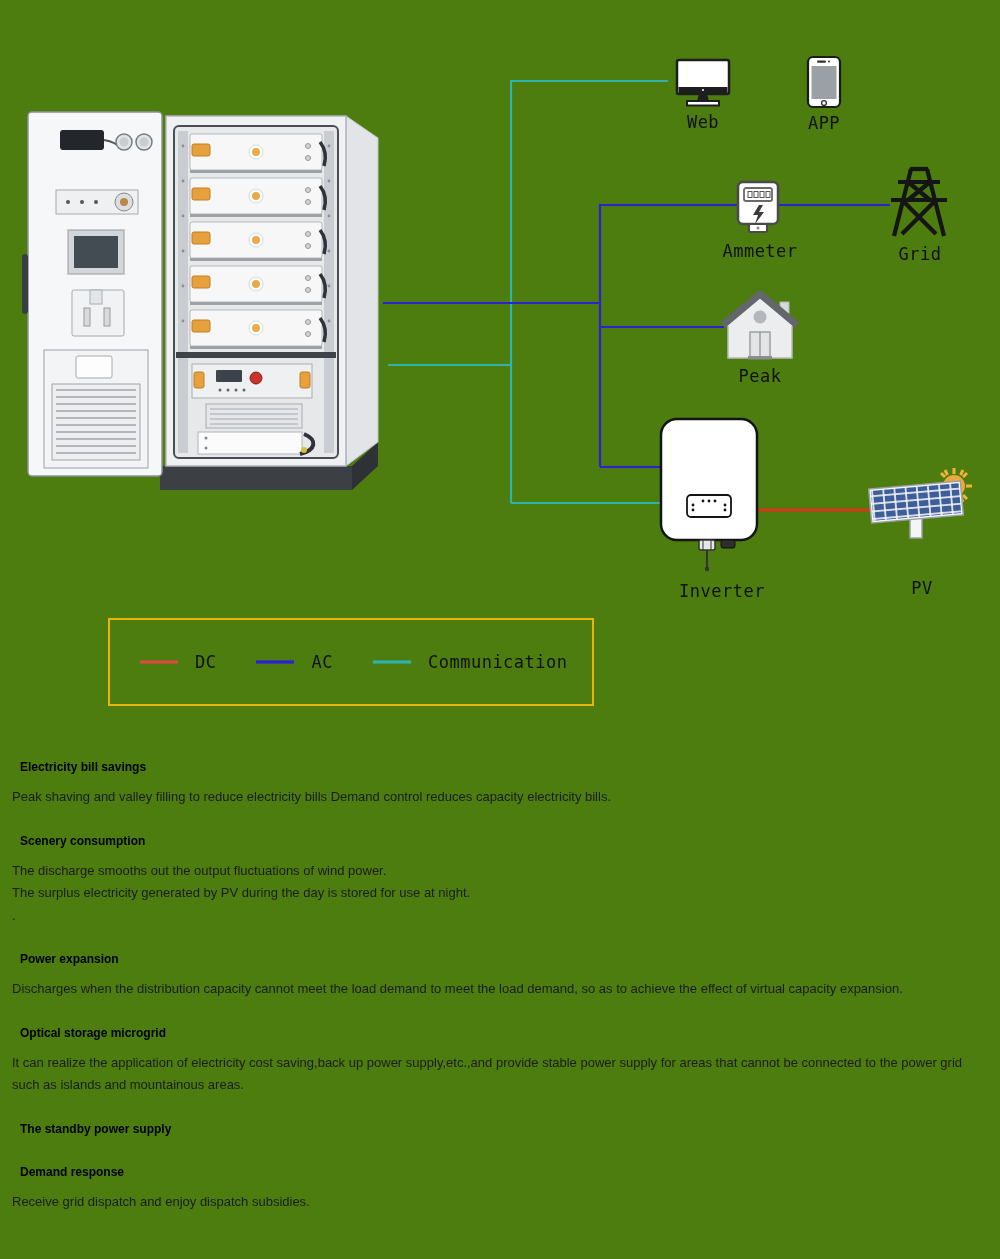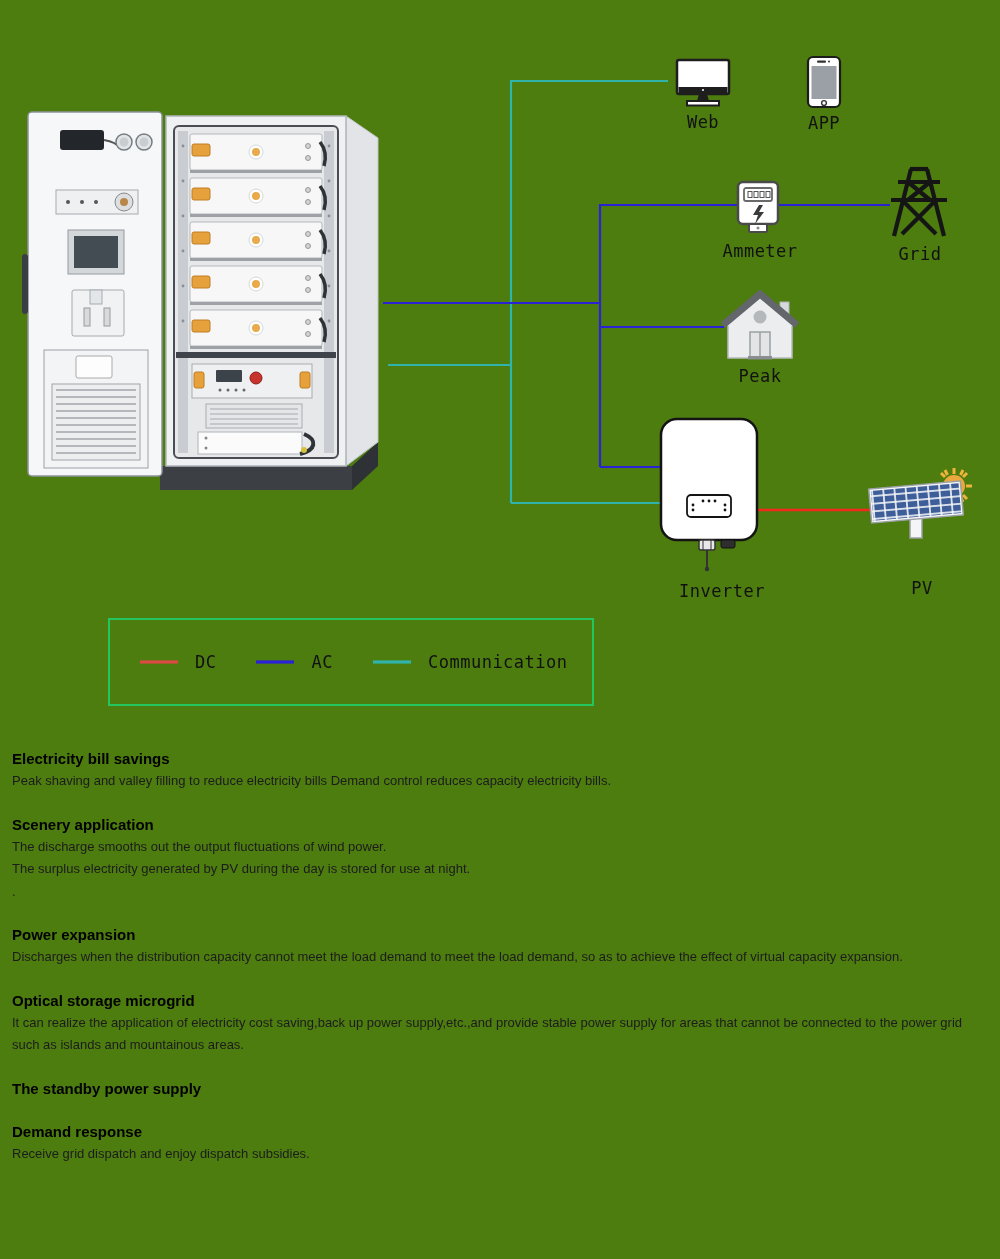--- a/index.html
+++ b/index.html
@@ -4,27 +4,27 @@
 <style>
   html,body{margin:0;padding:0;background:#fff;}
   .page{position:relative;width:1000px;height:1259px;background:#4d7c0f;overflow:hidden;
         font-family:"Liberation Sans",sans-serif;color:#1c1c1c;}
   .diagram{position:absolute;left:0;top:0;width:1000px;height:740px;}
   .abs{position:absolute;}
   svg{display:block;}
   .node-label{position:absolute;font-family:"DejaVu Sans Mono",monospace;font-size:17px;
       letter-spacing:.5px;color:#111;text-align:center;white-space:nowrap;}
   .legend-box{position:absolute;left:108px;top:618px;width:486px;height:88px;
-      border:2px solid #22c55e;display:flex;align-items:center;padding-left:30px;box-sizing:border-box;}
+      border:2px solid #eab308;display:flex;align-items:center;padding-left:30px;box-sizing:border-box;}
   .legend-item{display:flex;align-items:center;margin-right:40px;}
   .legend-swatch{margin-right:17px;}
   .legend-label{font-family:"DejaVu Sans Mono",monospace;font-size:17px;letter-spacing:.5px;color:#111;}
   .content{position:absolute;left:12px;top:748px;width:978px;}
   .section{margin-bottom:21px;}
-  .section h3{margin:0;font-size:15px;line-height:22px;font-weight:700;color:#000;}
+  .section h3{margin:8px;font-size:12px;line-height:22px;font-weight:700;color:#000;}
   .section .line{font-size:13px;line-height:22.5px;color:#1c1c1c;}
 </style>
 </head>
 <body>
 
 <div class="page">
   <div class="diagram">
 
     <svg class="abs" style="left:0;top:0" width="1000" height="740" viewBox="0 0 1000 740">
       <path d="M388 365 H511 M511 503 V81 H668 M511 503 H663" fill="none" stroke-width="2.2" stroke="#2fb3ab"></path>
@@ -292,21 +292,21 @@
       </div>
     </div>
   </div>
 
   <div class="content">
     <div class="section">
       <h3>Electricity bill savings</h3>
       <div class="line">Peak shaving and valley filling to reduce electricity bills Demand control reduces capacity electricity bills.</div>
     </div>
     <div class="section">
-      <h3>Scenery application</h3>
+      <h3>Scenery consumption</h3>
       <div class="line">The discharge smooths out the output fluctuations of wind power.</div>
       <div class="line">The surplus electricity generated by PV during the day is stored for use at night.</div>
       <div class="line">.</div>
     </div>
     <div class="section">
       <h3>Power expansion</h3>
       <div class="line">Discharges when the distribution capacity cannot meet the load demand to meet the load demand, so as to achieve the effect of virtual capacity expansion.</div>
     </div>
     <div class="section">
       <h3>Optical storage microgrid</h3>

